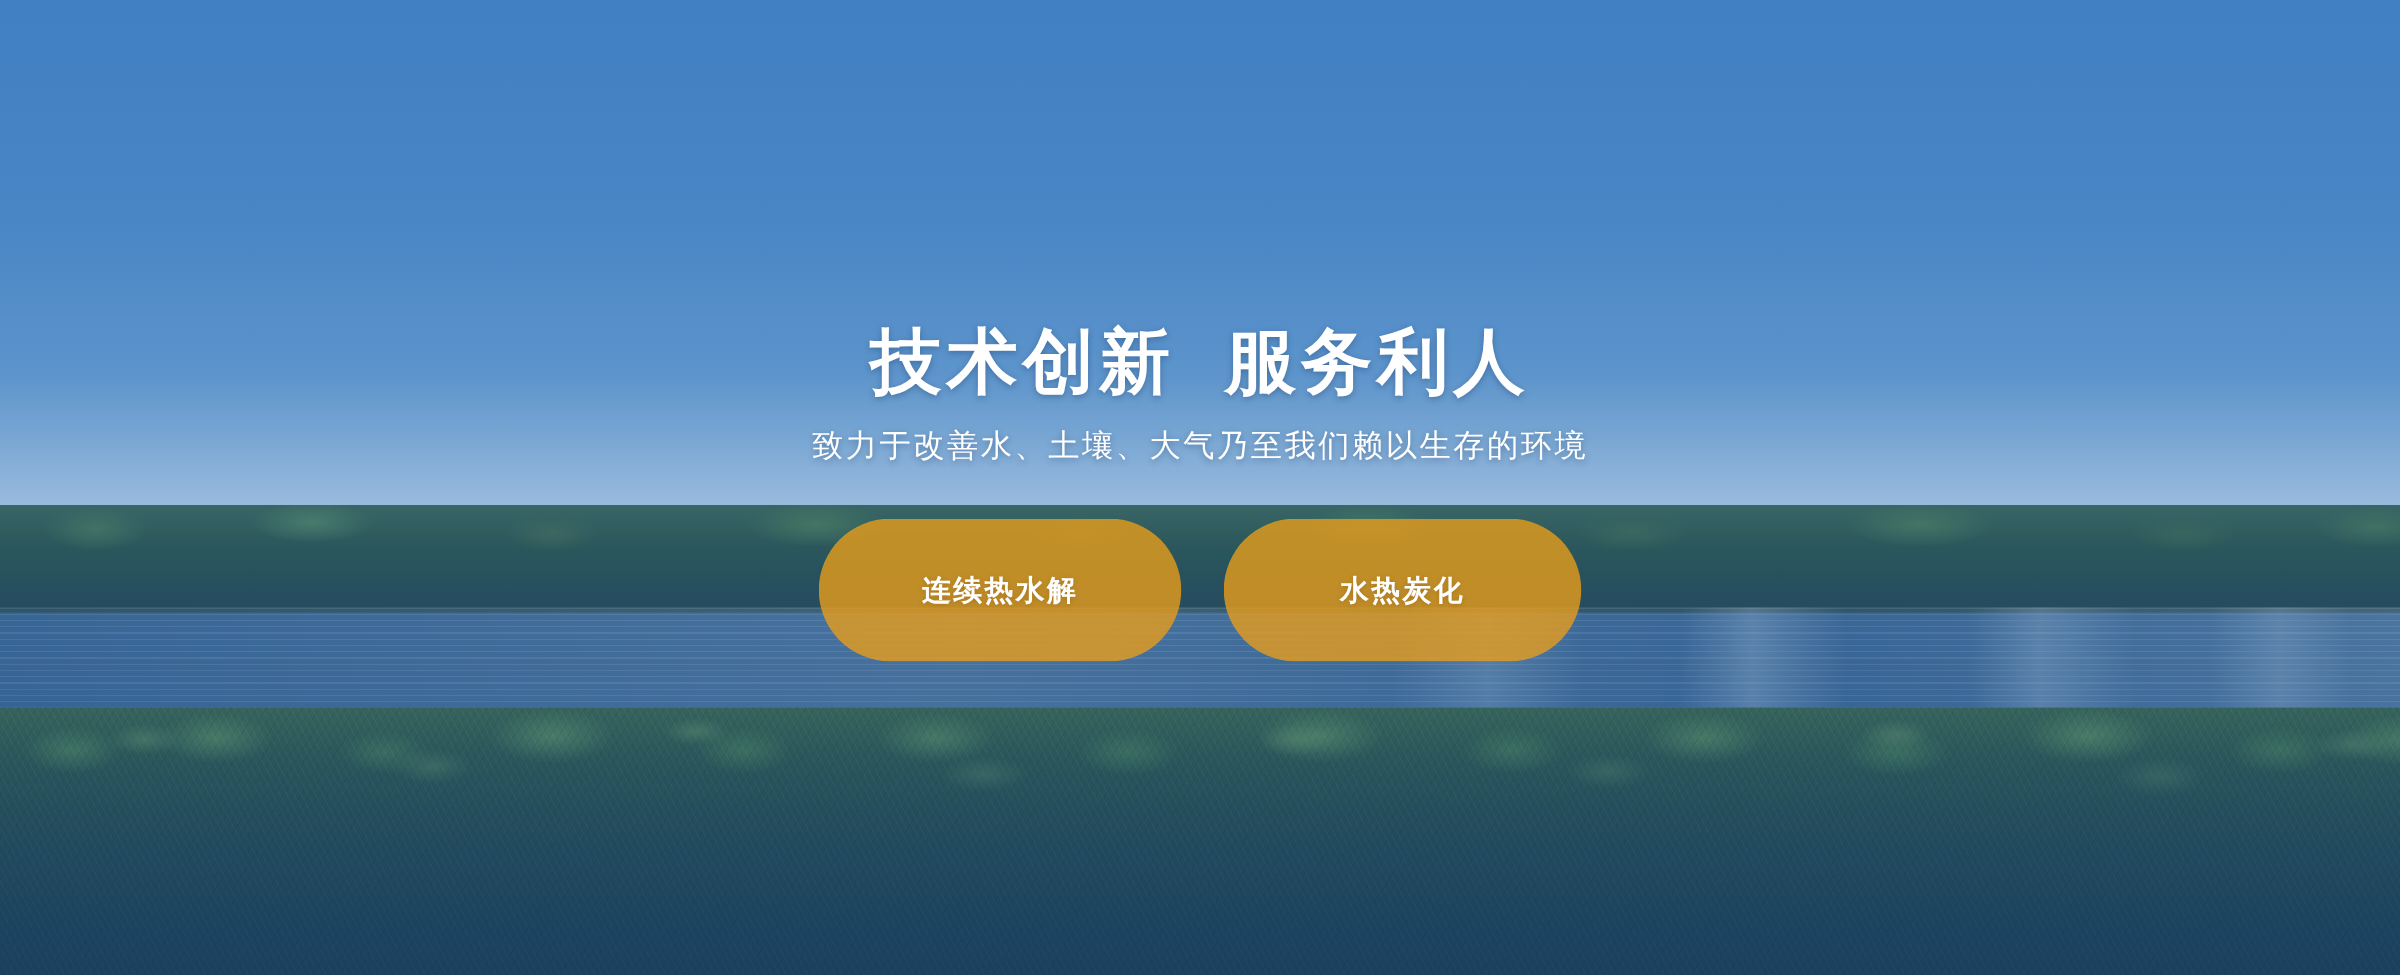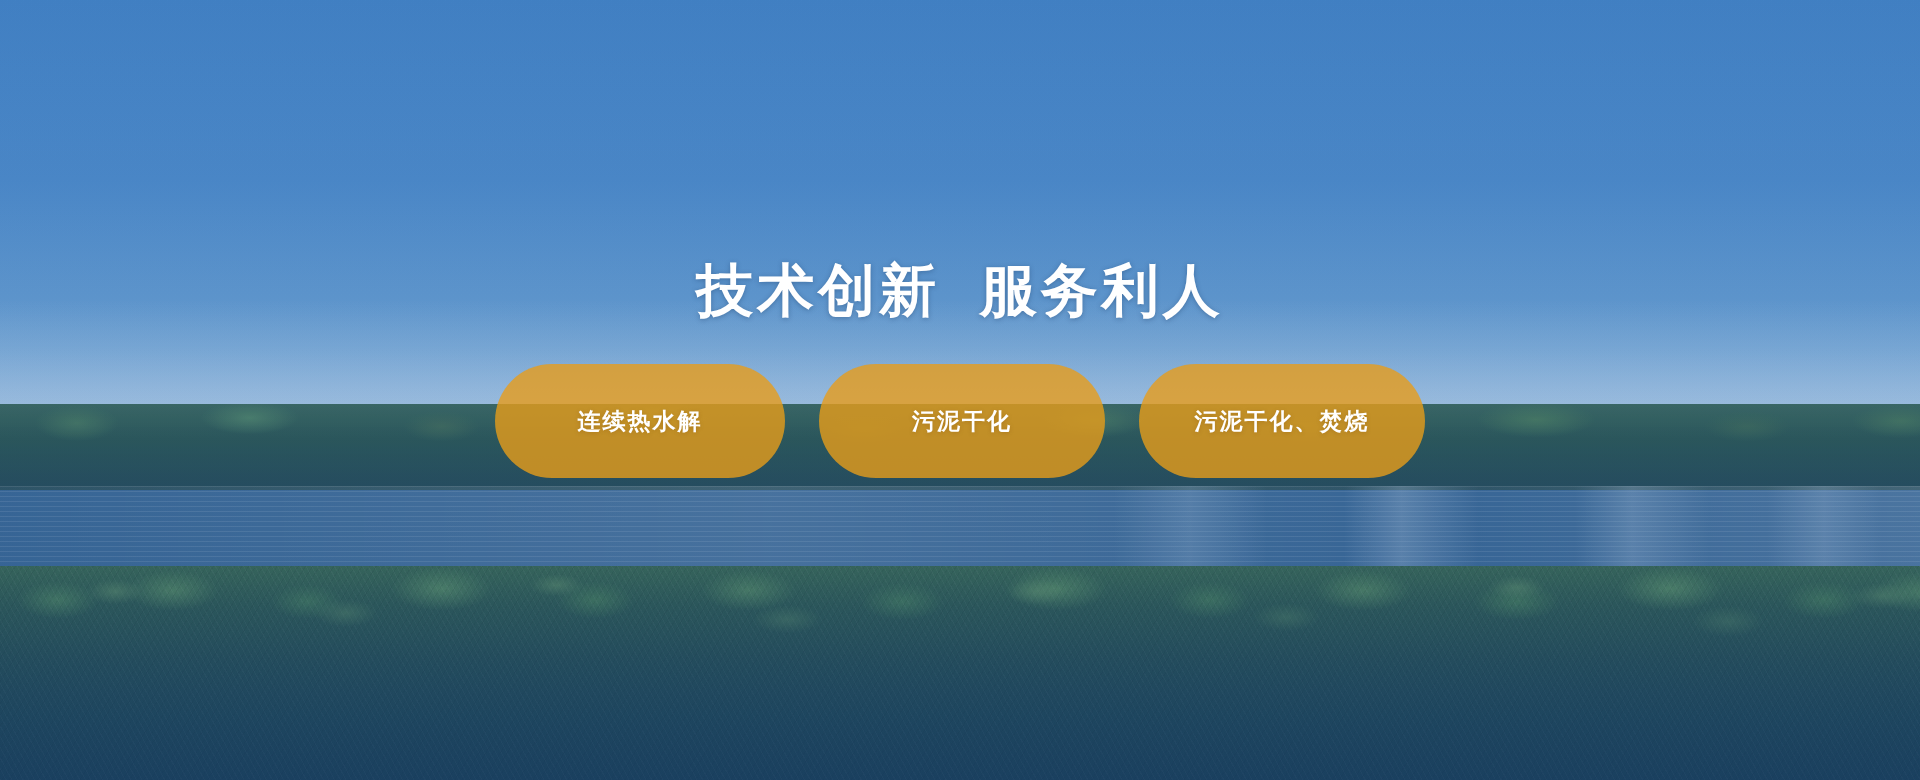--- a/index.html
+++ b/index.html
@@ -275,21 +275,21 @@
     <div class="water-refl"></div>
   </div>
 
   <div class="foreground"></div>
   <div class="fg-shade"></div>
   <div class="photo-grade"></div>
 
   <div class="content">
     <h1 class="hero-title">技术创新  服务利人</h1>
 
+    <p class="hero-subtitle">致力于改善水、土壤、大气乃至我们赖以生存的环境</p>
 
     <div class="tag-row">
       <button class="tag-btn">连续热水解</button>
-      <button class="tag-btn">污泥干化</button>
-      <button class="tag-btn">污泥干化、焚烧</button>
+      <button class="tag-btn">水热炭化</button>
     </div>
   </div>
 
 </div>
 
 </body></html>

